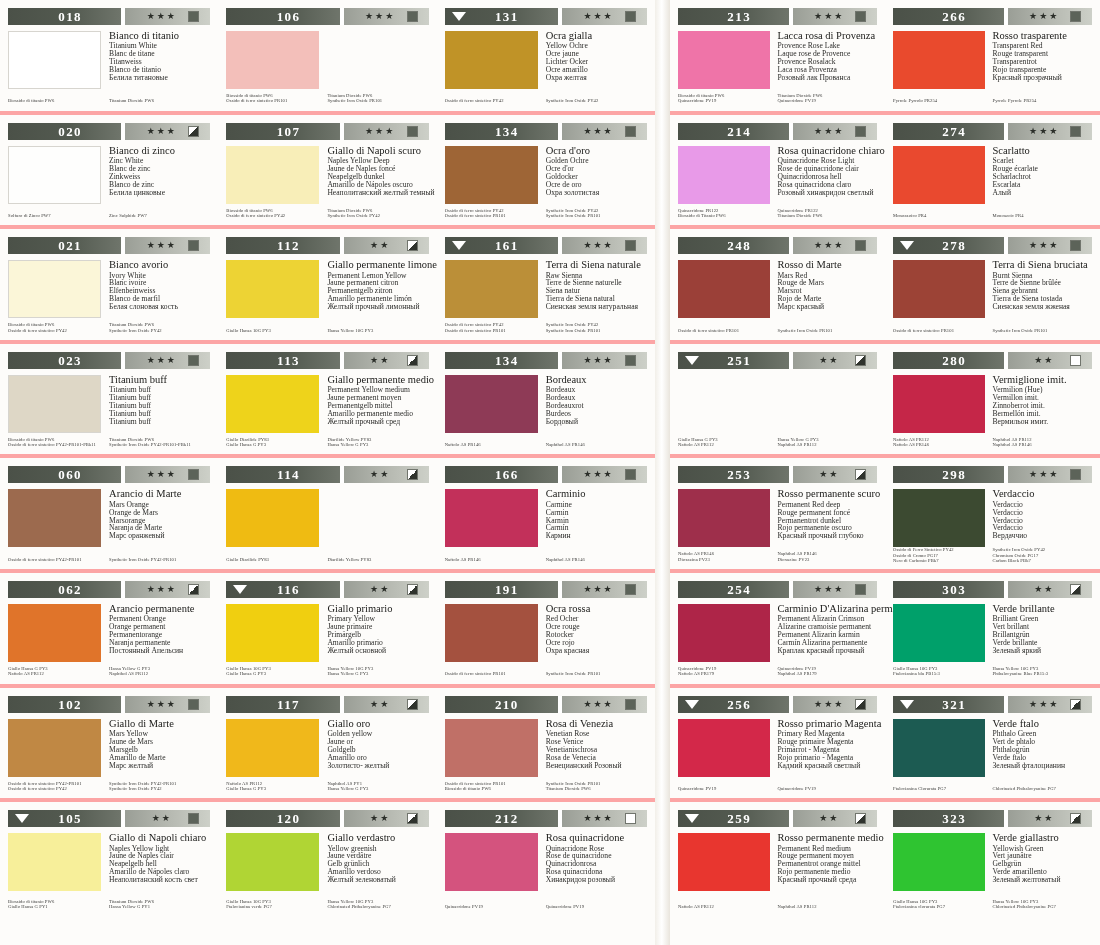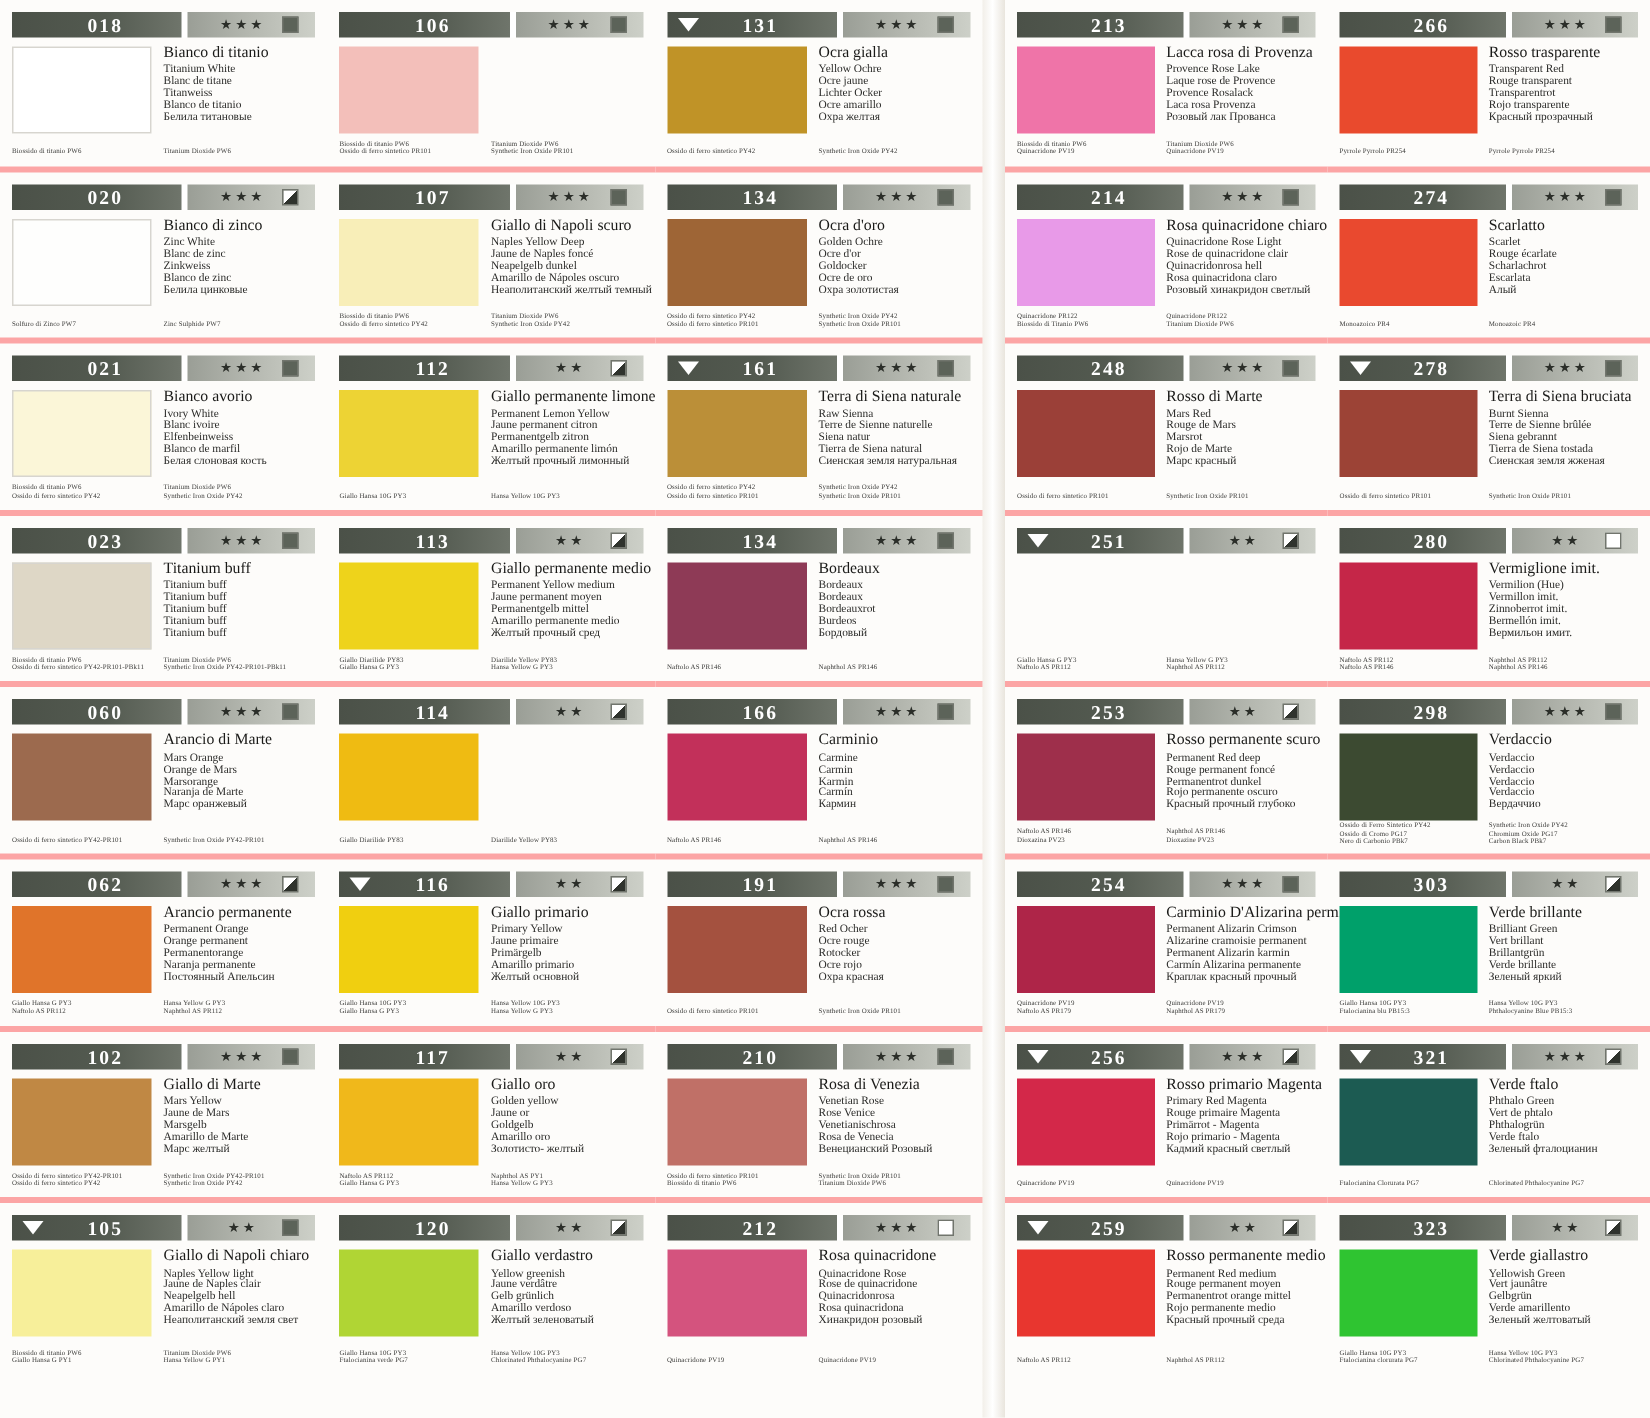--- a/index.html
+++ b/index.html
@@ -402,21 +402,21 @@
           <div class="body">
             <div class="swatch-wrap">
               <div class="swatch" style="background: rgb(247, 239, 154);"></div>
             </div>
             <div class="names">
               <div class="nm-it">Giallo di Napoli chiaro</div>
               <div class="nm">Naples Yellow light</div>
               <div class="nm">Jaune de Naples clair</div>
               <div class="nm">Neapelgelb hell</div>
               <div class="nm">Amarillo de Nápoles claro</div>
-              <div class="nm">Неаполитанский земля свет</div>
+              <div class="nm">Неаполитанский кость свет</div>
             </div>
           </div>
           <div class="pig">
             <div class="pig-col a">
               <div class="pig-line">Biossido di titanio PW6</div>
               <div class="pig-line">Giallo Hansa G PY1</div>
             </div>
             <div class="pig-col b">
               <div class="pig-line">Titanium Dioxide PW6</div>
               <div class="pig-line">Hansa Yellow G PY1</div>

